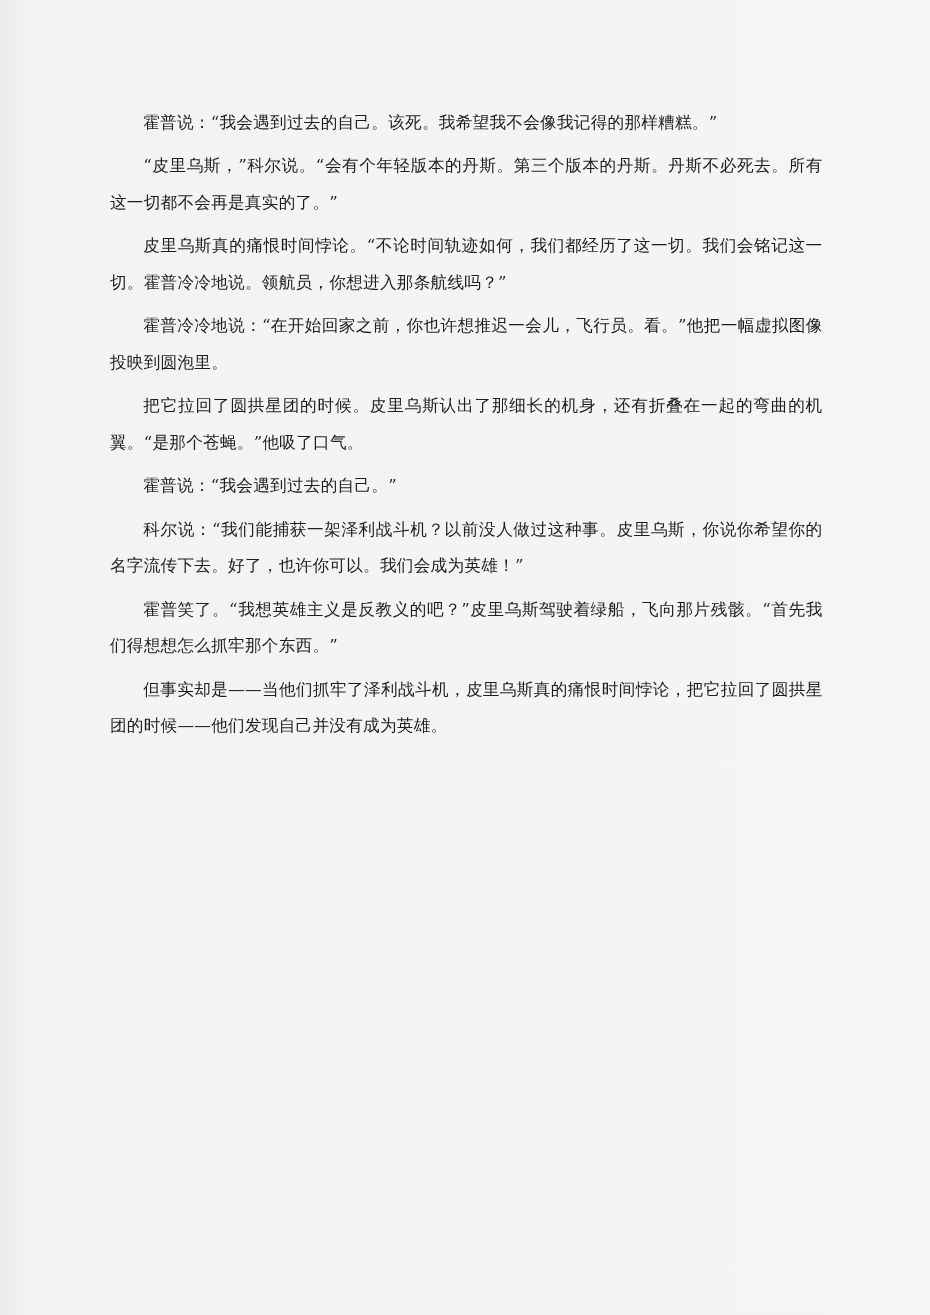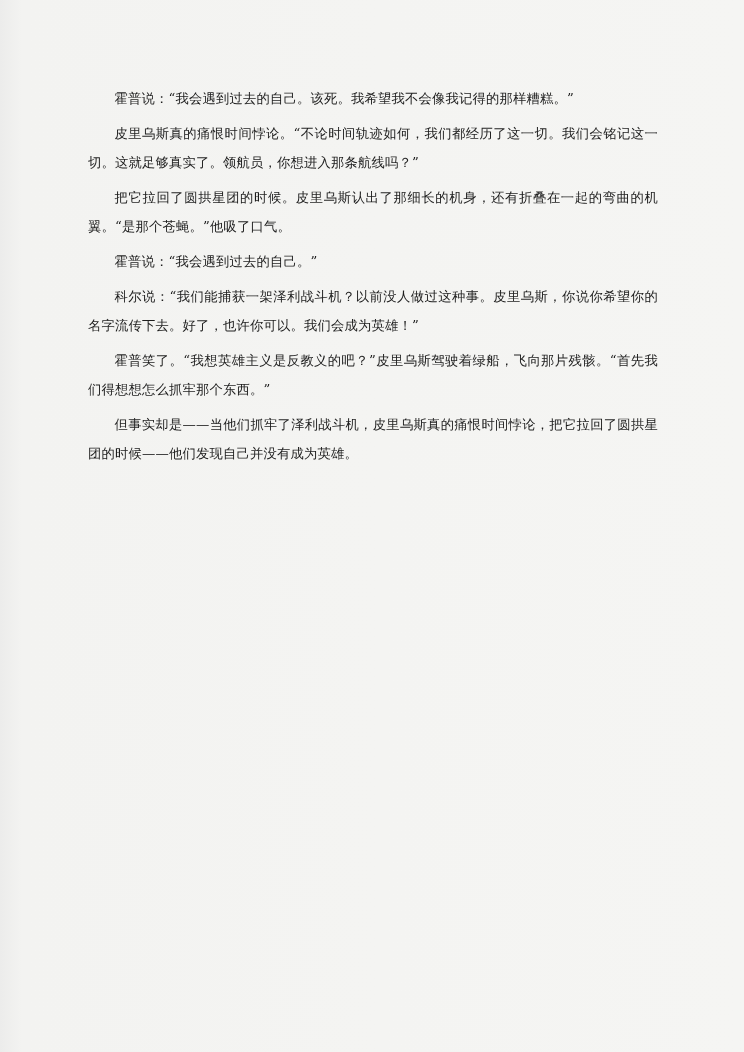--- a/index.html
+++ b/index.html
@@ -45,21 +45,23 @@
     font-family: "DejaVu Serif", "Liberation Serif", serif;
   }
 </style>
 </head>
 <body>
 
 <div class="page">
   <div class="page-inner">
     <div class="text-body">
       <p class="para">霍普说：“我会遇到过去的自己。该死。我希望我不会像我记得的那样糟糕。”</p>
-      <p class="para">皮里乌斯真的痛恨时间悖论。“不论时间轨迹如何，我们都经历了这一切。我们会铭记这一切。这就足够真实了。领航员，你想进入那条航线吗？”</p>
+      <p class="para">“皮里乌斯，”科尔说。“会有个年轻版本的丹斯。第三个版本的丹斯。丹斯不必死去。所有这一切都不会再是真实的了。”</p>
+      <p class="para">皮里乌斯真的痛恨时间悖论。“不论时间轨迹如何，我们都经历了这一切。我们会铭记这一切。霍普冷冷地说。领航员，你想进入那条航线吗？”</p>
+      <p class="para">霍普冷冷地说：“在开始回家之前，你也许想推迟一会儿，飞行员。看。”他把一幅虚拟图像投映到圆泡里。</p>
       <p class="para">把它拉回了圆拱星团的时候。皮里乌斯认出了那细长的机身，还有折叠在一起的弯曲的机翼。“是那个苍蝇。”他吸了口气。</p>
       <p class="para">霍普说：“我会遇到过去的自己。”</p>
       <p class="para">科尔说：“我们能捕获一架泽利战斗机？以前没人做过这种事。皮里乌斯，你说你希望你的名字流传下去。好了，也许你可以。我们会成为英雄！”</p>
       <p class="para">霍普笑了。“我想英雄主义是反教义的吧？”皮里乌斯驾驶着绿船，飞向那片残骸。“首先我们得想想怎么抓牢那个东西。”</p>
       <p class="para">但事实却是——当他们抓牢了泽利战斗机，皮里乌斯真的痛恨时间悖论，把它拉回了圆拱星团的时候——他们发现自己并没有成为英雄。</p>
     </div>
   </div>
 </div>
 
 </body></html>

